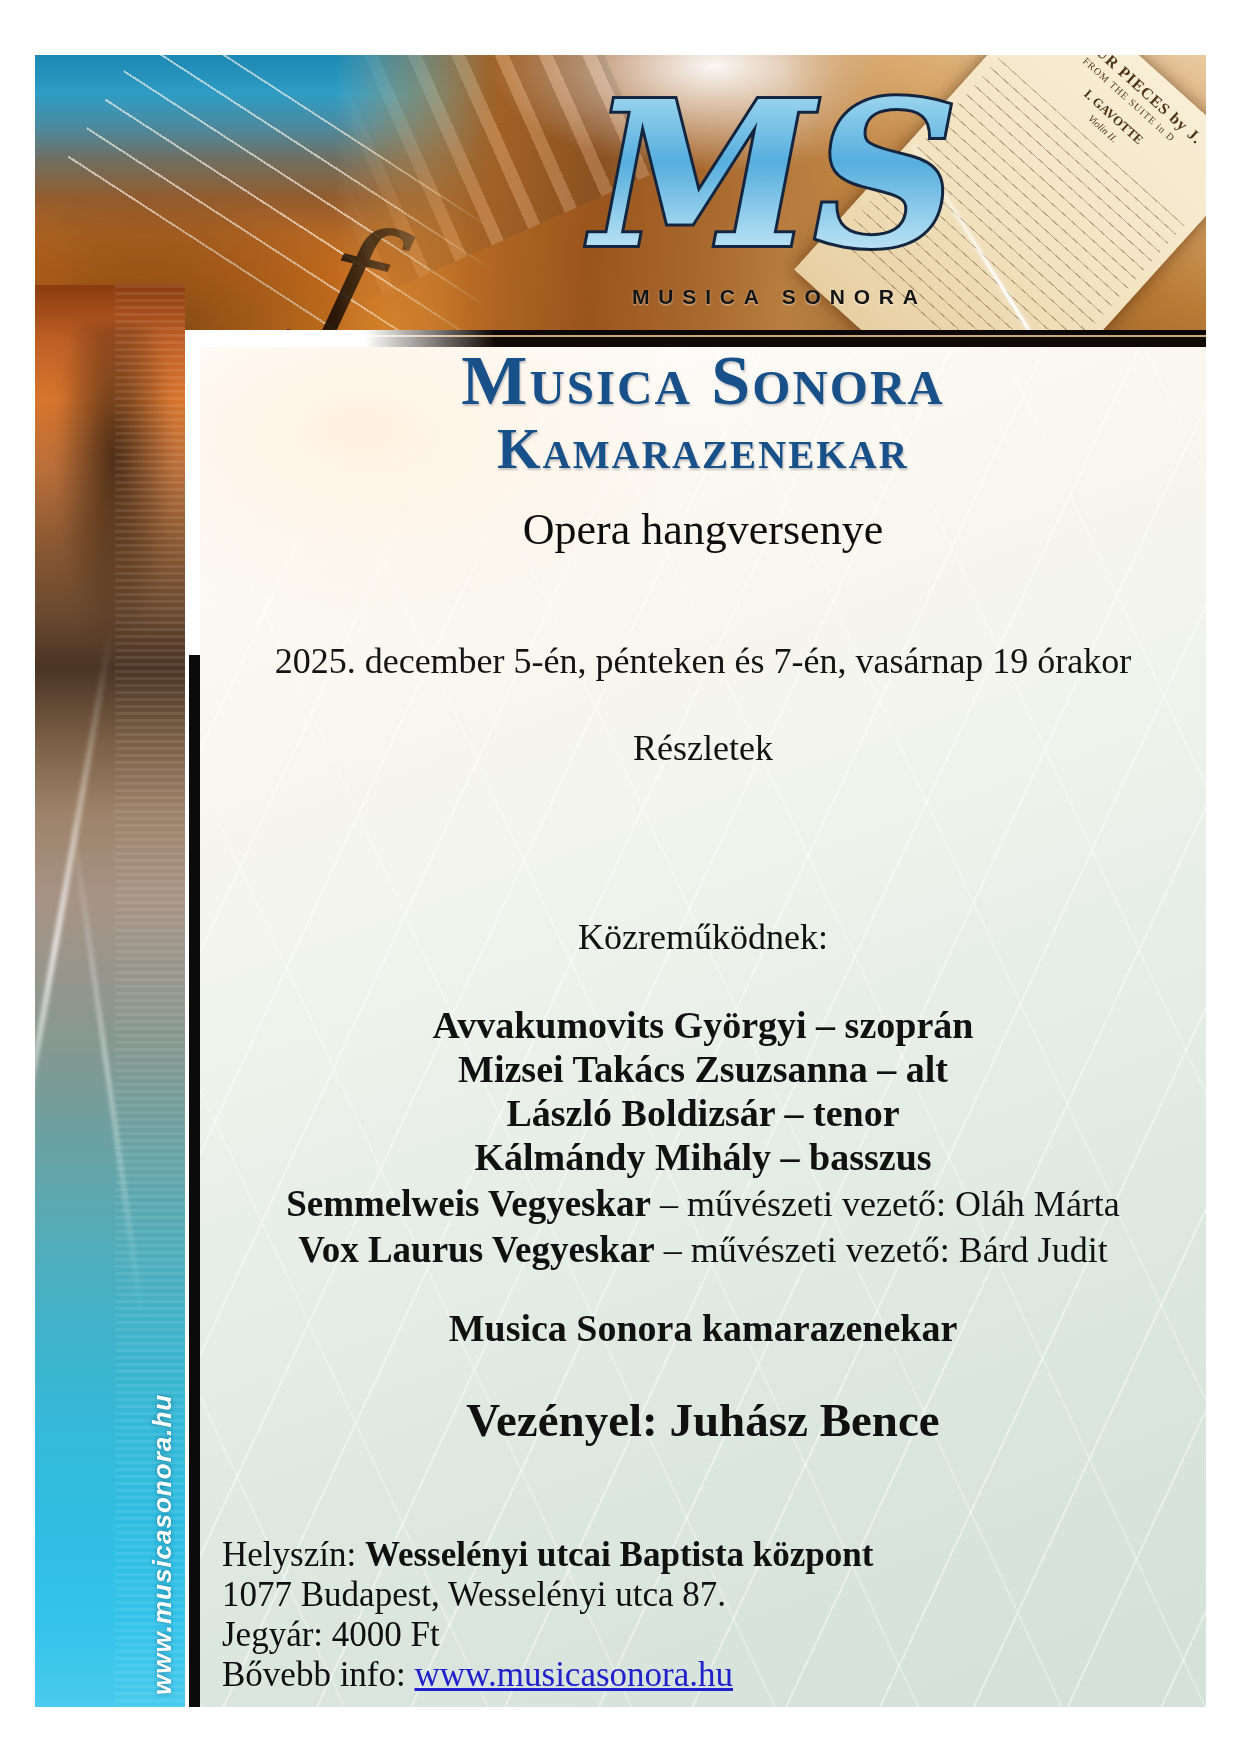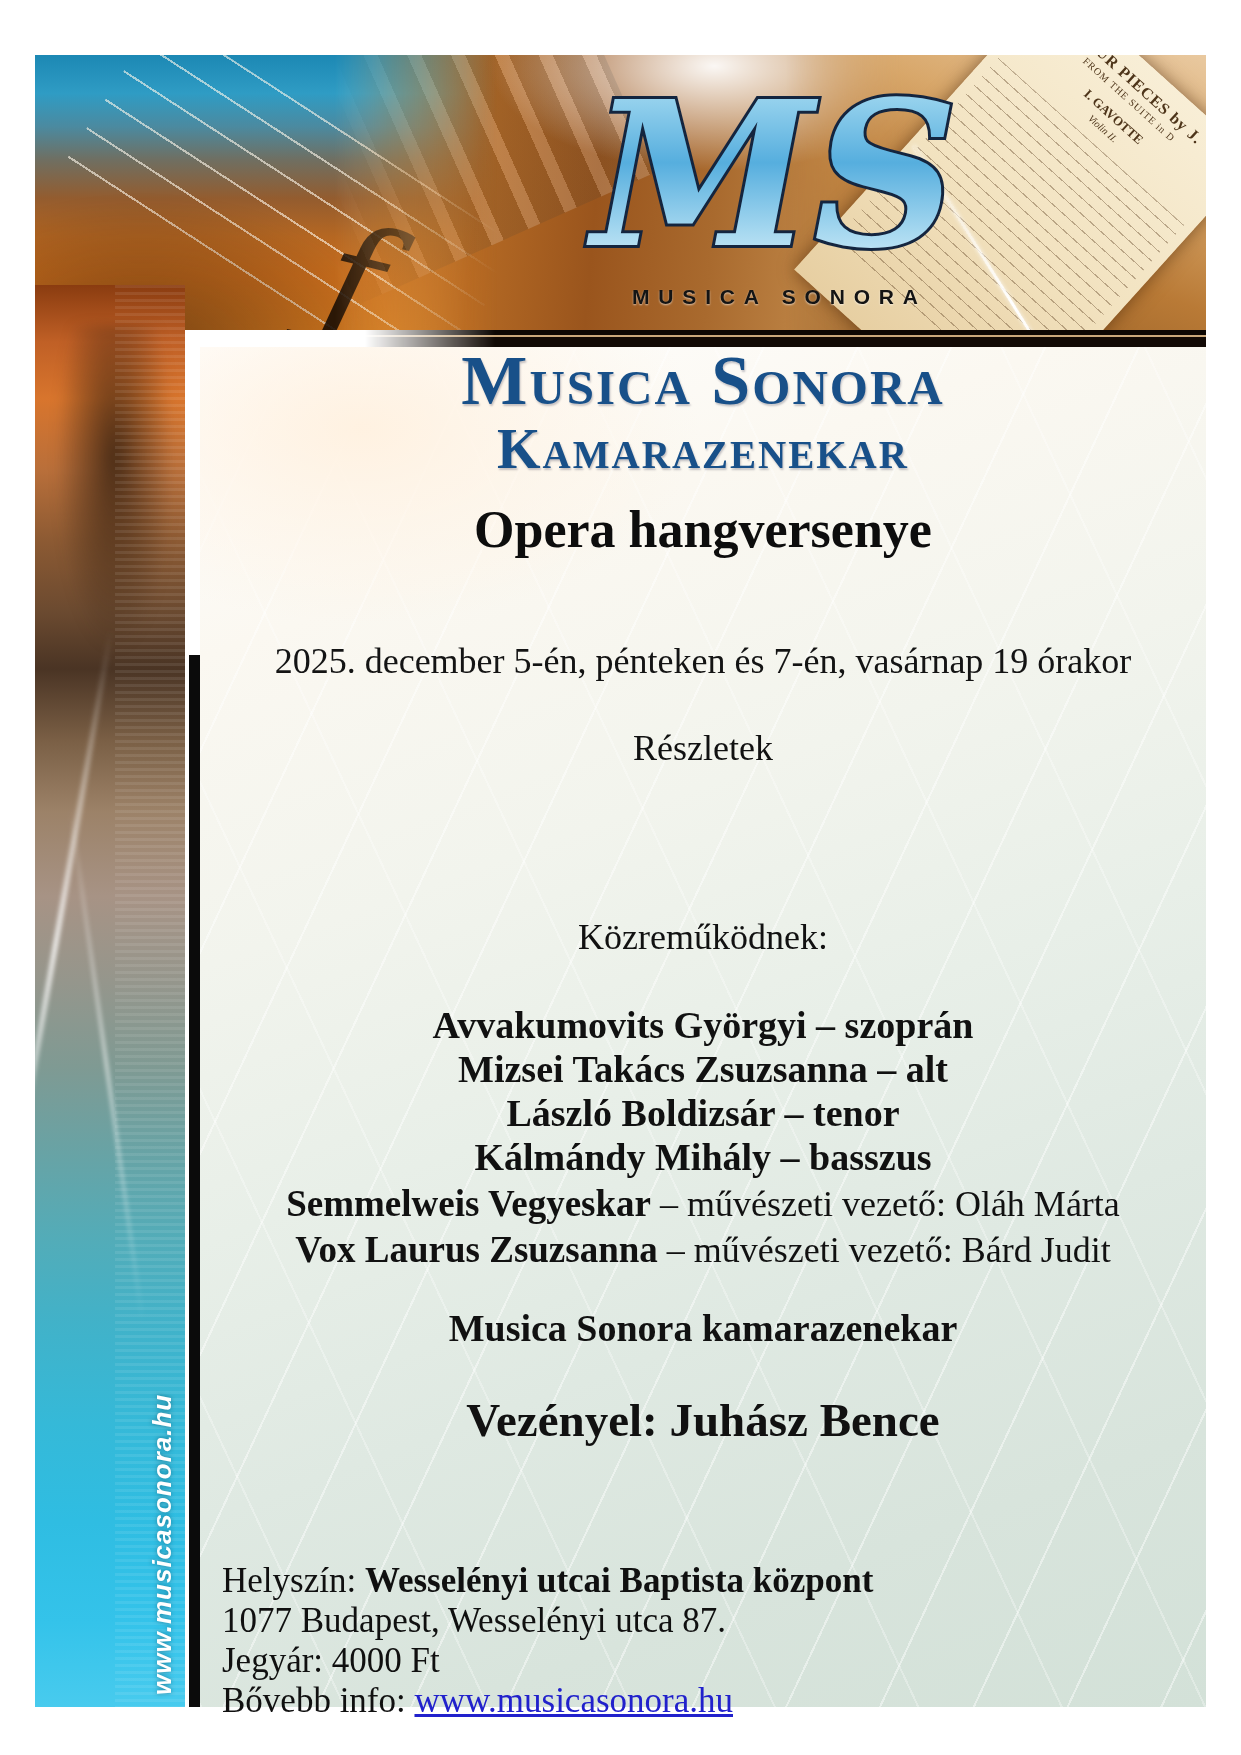--- a/index.html
+++ b/index.html
@@ -169,33 +169,33 @@
     font-variant:small-caps;font-weight:bold;
     font-size:70px;line-height:70px;letter-spacing:2px;
     text-shadow:1px 2px 2px rgba(30,30,60,.25);
   }
   .title-sub{
     top:74px;
     font-variant:small-caps;font-weight:bold;
     font-size:56px;line-height:56px;letter-spacing:2px;
     text-shadow:1px 2px 2px rgba(30,30,60,.25);
   }
-  .event-title{top:160px;font-size:52px;line-height:46px;font-weight:bold;color:#0d0d0d;}
+  .event-title{top:160px;font-size:44px;line-height:46px;font-weight:normal;color:#0d0d0d;}
   .date-line{top:262px;font-size:36px;line-height:40px;color:#141414;margin-top:32px;}
   .program-heading{top:382px;font-size:36px;line-height:39px;}
   .program-lines{top:421px;font-size:36px;line-height:39px;}
   .perf-heading{top:570px;font-size:36px;line-height:40px;}
   .soloists{top:612px;font-size:38px;line-height:44px;font-weight:bold;margin-top:44px;}
   .choirs{top:834px;font-size:36px;line-height:45px;}
   .choirs b{font-size:37px;}
   .orchestra-line{top:960px;font-size:38px;line-height:42px;font-weight:bold;}
   .conductor-line{top:1052px;font-size:47px;line-height:42px;font-weight:bold;}
   .footer{
     top:1188px;left:22px;width:900px;text-align:left;
-    font-size:35px;line-height:40px;color:#101010;margin-top:26px;
+    font-size:35px;line-height:40px;color:#101010;
   }
   .footer a{color:#2121cc;text-decoration:underline;}
 </style>
 </head>
 <body>
 
 <div class="poster">
 
   <div class="header">
     <div class="piano-keys"></div>
@@ -251,21 +251,21 @@
     <div class="tblock perf-heading">Közreműködnek:</div>
     <div class="tblock soloists">
       <div>Avvakumovits Györgyi – szoprán</div>
       <div>Mizsei Takács Zsuzsanna – alt</div>
       <div>László Boldizsár – tenor</div>
       <div>Kálmándy Mihály – basszus</div>
     </div>
 
     <div class="tblock choirs">
       <div><b>Semmelweis Vegyeskar</b><span> – művészeti vezető: Oláh Márta</span></div>
-      <div><b>Vox Laurus Zsuzsanna</b><span> – művészeti vezető: Bárd Judit</span></div>
+      <div><b>Vox Laurus Vegyeskar</b><span> – művészeti vezető: Bárd Judit</span></div>
     </div>
 
     <div class="tblock orchestra-line">Musica Sonora kamarazenekar</div>
     <div class="tblock conductor-line">Vezényel: Juhász Bence</div>
 
     <div class="tblock footer">
       <div><span>Helyszín: </span><b>Wesselényi utcai Baptista központ</b></div>
       <div>1077 Budapest, Wesselényi utca 87.</div>
       <div>Jegyár: 4000 Ft</div>
       <div><span>Bővebb info: </span><a href="#">www.musicasonora.hu</a></div>

